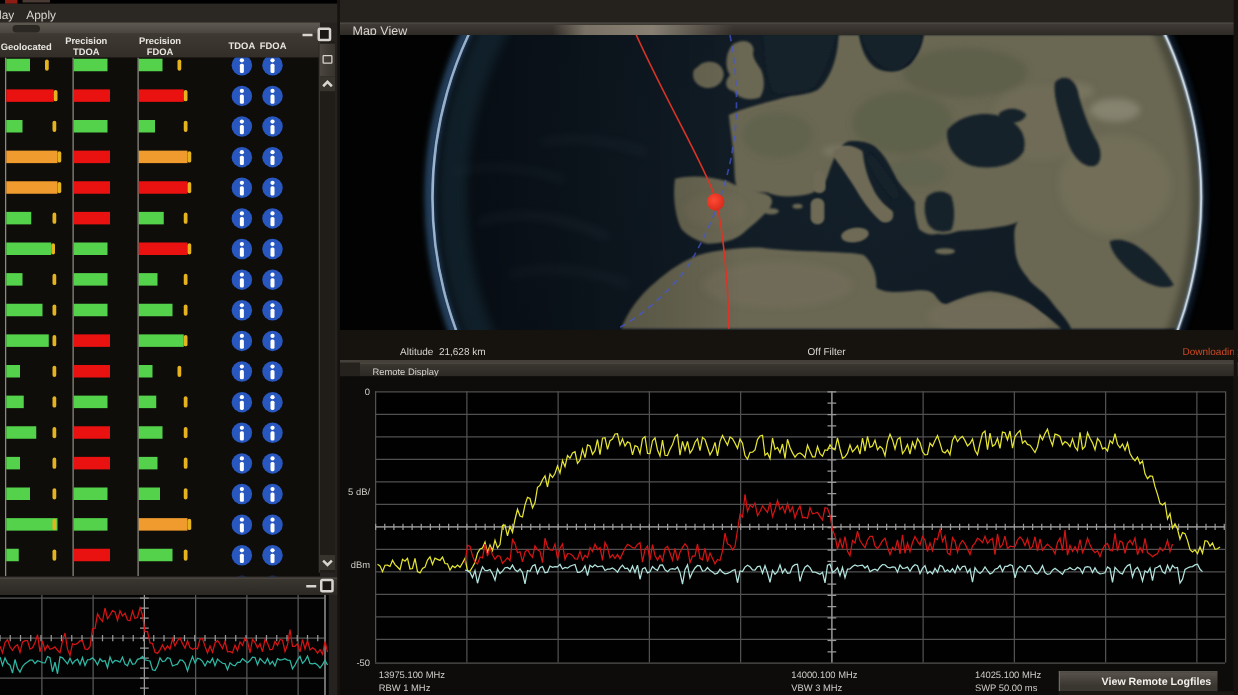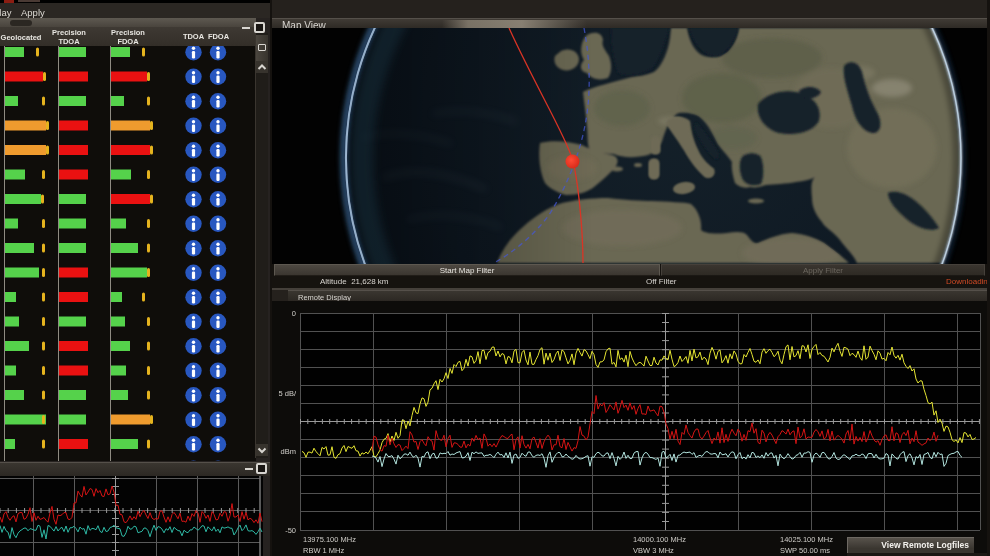--- a/index.html
+++ b/index.html
@@ -566,22 +566,20 @@
 <path d="M 251.5,-148.7 A 307.5,307.5 0 0 0 251.5,408.7" fill="none" stroke="#3c6090" stroke-width="4" opacity="0.45" filter="url(#b2)"></path>
 <path d="M 164.5,-65.4 A 292,292 0 0 0 218.2,372.1" fill="none" stroke="#1e3a4a" stroke-width="24" opacity="0.4" filter="url(#b4)" clip-path="url(#disc)"></path>
 
 <path d="M237,0 C263,57 293,107 300,130 C306,150 311,202 311,235" fill="none" stroke="#d93425" stroke-width="1.3"></path>
 <path d="M312,0 C318,32 319,62 314,92 C309,122 296,157 277,187 C262,207 242,224 222,235" fill="none" stroke="#4456d8" stroke-width="1.3" stroke-dasharray="5,4" opacity="0.72"></path>
 <circle cx="300.5" cy="133.5" r="7" fill="url(#dot)"></circle>
 </svg>
 </div>
 
 <div class="abs" style="left:272px;top:264px;width:715px;height:12px;background:#16130f;">
-  <div class="abs" style="left:2px;top:0px;width:386px;height:12px;background:linear-gradient(#4d4841,#3b3630);border:1px solid #5d5850;border-bottom-color:#211d18;color:#e8e5df;font-size:8px;text-align:center;line-height:11px;">Start Map Filter</div>
-  <div class="abs" style="left:389px;top:0px;width:324px;height:12px;background:linear-gradient(#3a352f,#2e2a24);border:1px solid #45403a;border-bottom-color:#1b1814;color:#6c675f;font-size:8px;text-align:center;line-height:11px;">Apply Filter</div>
 </div>
 <div class="abs" style="left:272px;top:276px;width:715px;height:12px;background:#16130f;color:#d8d5d0;font-size:8px;font-weight:normal;">
   <span class="abs" style="left:48px;top:1px;">Altitude&nbsp;&nbsp;21,628 km</span>
   <span class="abs" style="left:374px;top:1px;">Off Filter</span>
   <span class="abs" style="left:674px;top:1px;color:#d04a25;">Downloading</span>
 </div>
 <div class="abs" style="left:272px;top:288px;width:715px;height:2px;background:#45403a;"></div>
 
 <div class="abs" style="left:288px;top:290px;width:773px;height:11px;background:linear-gradient(#3a3630,#2c2823);border-top:1px solid #55504a;color:#d8d5d0;font-size:7.5px;text-align:right;">
   <span class="abs" style="left:10px;top:1.5px;">Remote Display</span>

